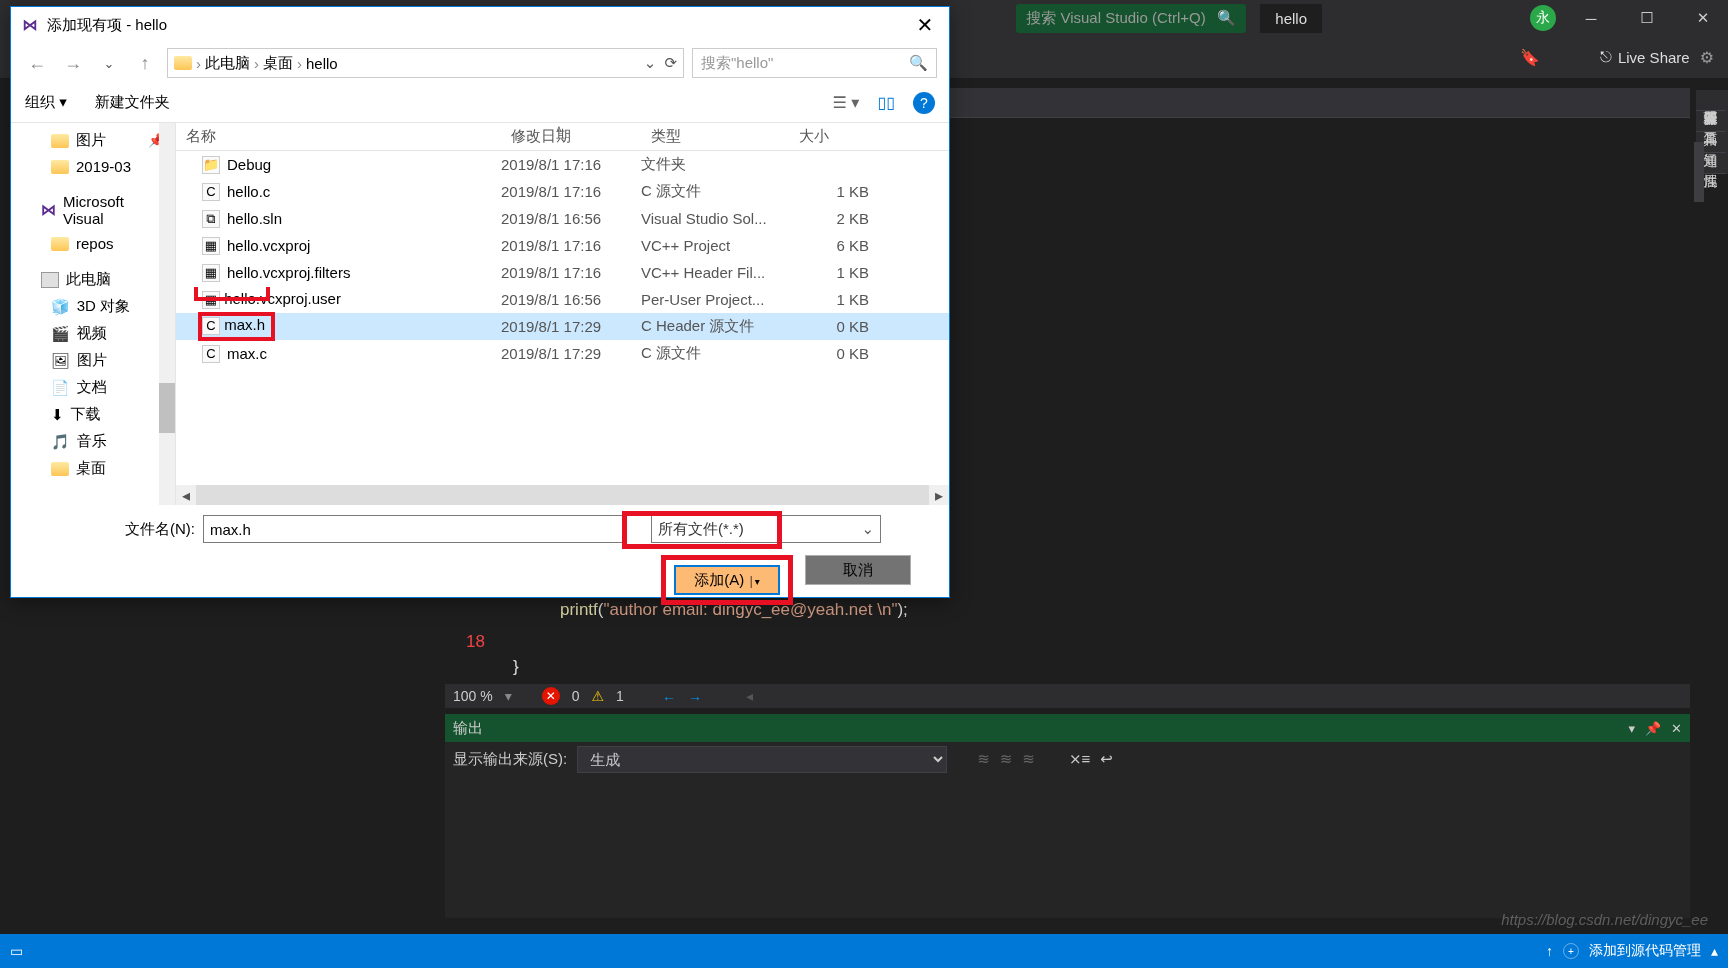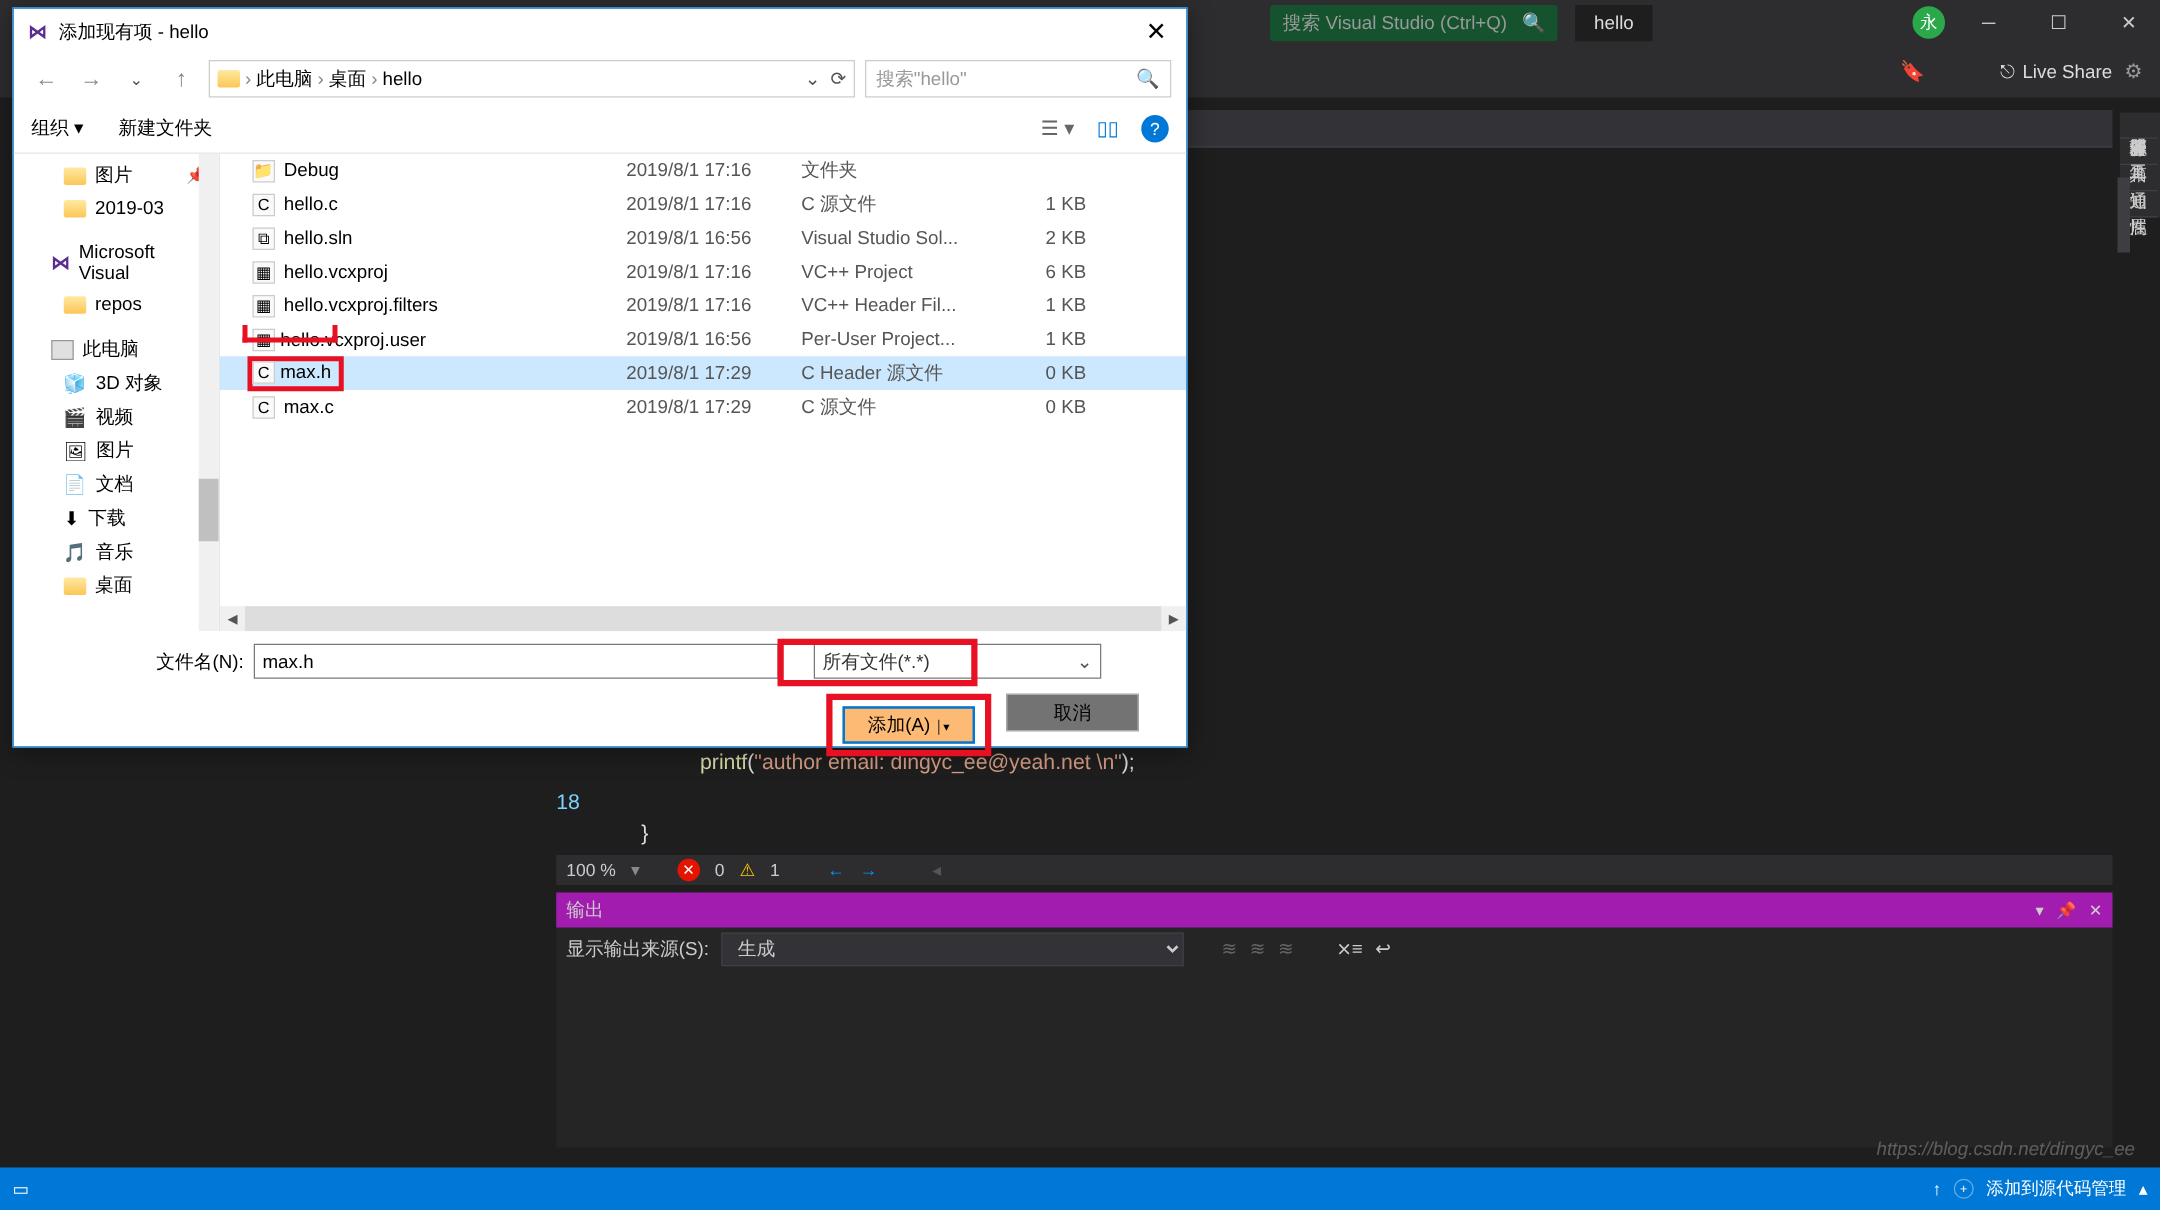--- a/index.html
+++ b/index.html
@@ -12,32 +12,32 @@
     .vs-search { background: #14532d; padding: 5px 10px; border-radius: 3px; width: 230px; display: flex; align-items: center; justify-content: space-between; }
     .vs-tab { background: #1e1e1e; padding: 6px 15px; color: #ddd; font-size: 15px; }
     .avatar { width: 26px; height: 26px; border-radius: 50%; background: #2ba84a; color: white; display: flex; align-items: center; justify-content: center; font-size: 14px; }
     .win-btn { width: 42px; height: 32px; display: flex; align-items: center; justify-content: center; color: #ccc; font-size: 15px; }
     
     .vs-toolbar { height: 42px; background: #2d2d30; display: flex; align-items: center; justify-content: flex-end; padding-right: 14px; gap: 10px; color: #ccc; }
     .live-share { font-size: 15px; color: #ddd; display: flex; align-items: center; gap: 6px; }
     
     .code-area { position: absolute; top: 150px; left: 445px; right: 38px; bottom: 465px; background: #1e1e1e; font-family: Consolas, monospace; font-size: 17px; color: #ddd; }
     .code-line { display: flex; line-height: 25px; }
-    .line-num { width: 50px; color: #7dd3fc; padding-right: 10px; margin-top: 32px; }
+    .line-num { width: 50px; text-align: right; color: #ef4444; padding-right: 10px; margin-top: 32px; }
     .line-txt { padding-left: 18px; }
     .cf-string { color: #d69d85; }
     .cf-func { color: #dcdcaa; }
     .curly { color: #ddd; }
     
     .zoom-bar { position: absolute; left: 445px; right: 38px; top: 684px; height: 24px; background: #2d2d30; display: flex; align-items: center; padding: 0 8px; gap: 12px; color: #ccc; font-size: 14px; }
     .err-icon { width: 18px; height: 18px; border-radius: 50%; background: #e51400; color: white; display: inline-flex; align-items: center; justify-content: center; font-size: 12px; }
     .warn-icon { color: #ffcc00; }
     
     .output-panel { position: absolute; left: 445px; right: 38px; top: 714px; bottom: 50px; background: #252526; }
-    .output-header { height: 28px; display: flex; align-items: center; justify-content: space-between; padding: 0 8px; color: #ccc; font-size: 15px; background: #a21caf; }
+    .output-header { height: 28px; display: flex; align-items: center; justify-content: space-between; padding: 0 8px; color: #ccc; font-size: 15px; background: #14532d; }
     .output-hdr-right { display: flex; gap: 10px; font-size: 13px; }
     .output-toolbar { height: 34px; display: flex; align-items: center; padding: 0 8px; gap: 10px; color: #ccc; font-size: 15px; }
     .output-select { background: #333337; color: #ccc; border: 1px solid #3f3f46; padding: 3px 8px; width: 370px; font-size: 15px; }
     
     .right-tabs { position: absolute; right: 0; top: 90px; width: 32px; background: #2d2d30; color: #ccc; }
     .vtab { writing-mode: vertical-rl; padding: 10px 6px; font-size: 14px; border-bottom: 1px solid #3f3f46; }
     
     .taskbar { position: absolute; bottom: 0; left: 0; right: 0; height: 34px; background: #0078d7; display: flex; align-items: center; justify-content: space-between; padding: 0 10px; color: white; font-size: 14px; }
     .tb-right { display: flex; align-items: center; gap: 10px; }
     .watermark { position: absolute; right: 20px; bottom: 40px; color: #888; font-size: 15px; opacity: 0.6; font-style: italic; }
@@ -282,20 +282,27 @@
         <div class="tree-item ">🖼<span>图片</span></div>
         <div class="tree-item ">📄<span>文档</span></div>
         <div class="tree-item ">⬇<span>下载</span></div>
         <div class="tree-item ">🎵<span>音乐</span></div>
         <div class="tree-item ">
           <span class="folder-ic"></span>
           <span>桌面</span>
         </div>
       </div>
     <div class="file-area">
+      <div class="file-hdr">
+        <div class="col col-name">名称</div>
+        <span class="sort-ind">˄</span>
+        <div class="col col-date">修改日期</div>
+        <div class="col col-type">类型</div>
+        <div class="col col-size">大小</div>
+      </div>
       <div class="file-list" id="flist">
           <div class="file-row">
             <div class="fname"><span class="file-ic">📁</span> Debug</div>
             <div class="fdate">2019/8/1 17:16</div>
             <div class="ftype">文件夹</div>
             <div class="fsize"></div>
           </div>
           <div class="file-row">
             <div class="fname"><span class="file-ic">C</span> hello.c</div>
             <div class="fdate">2019/8/1 17:16</div>

